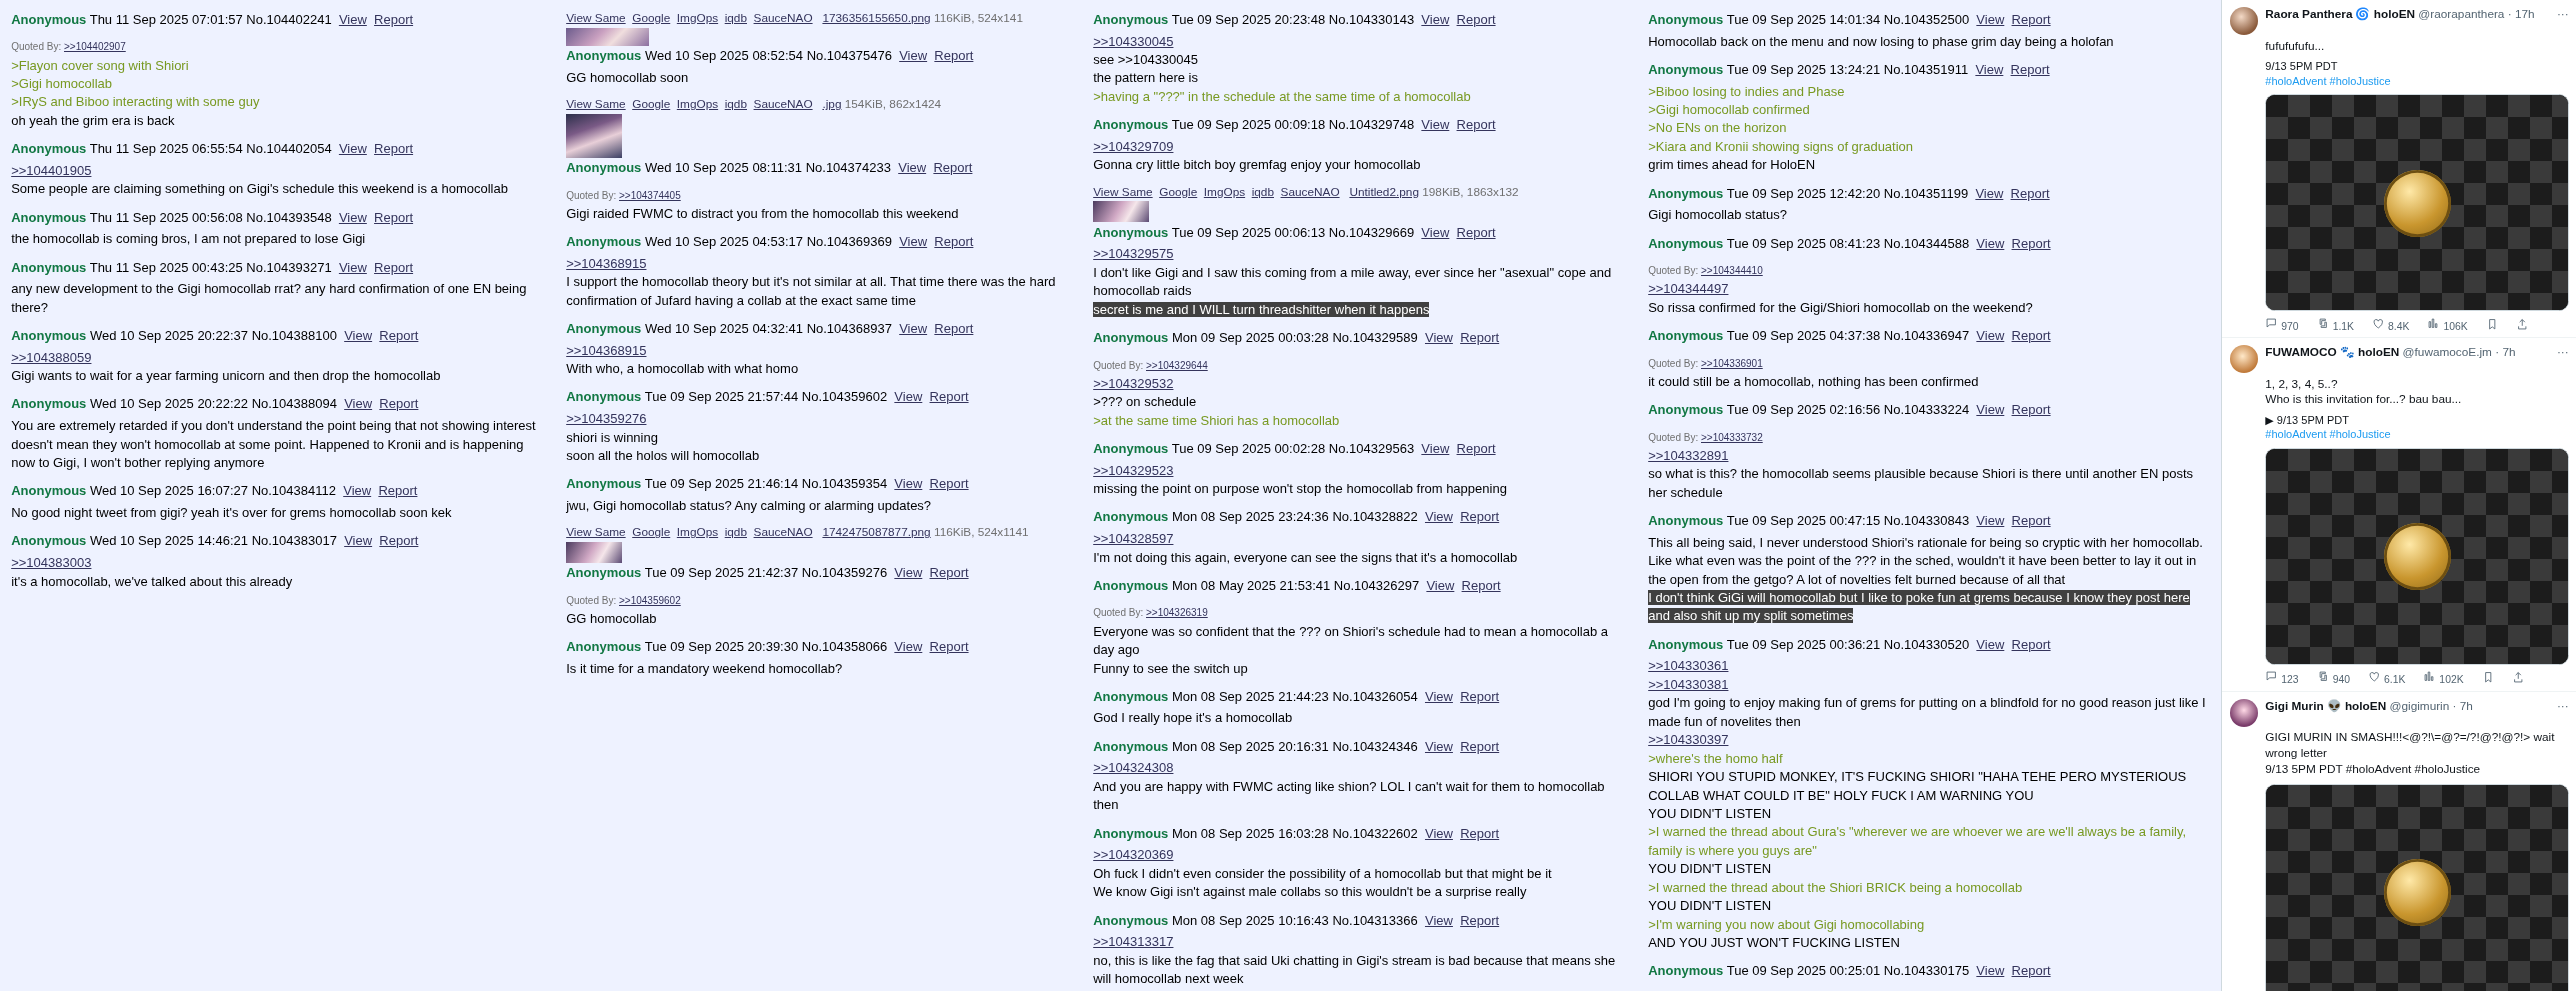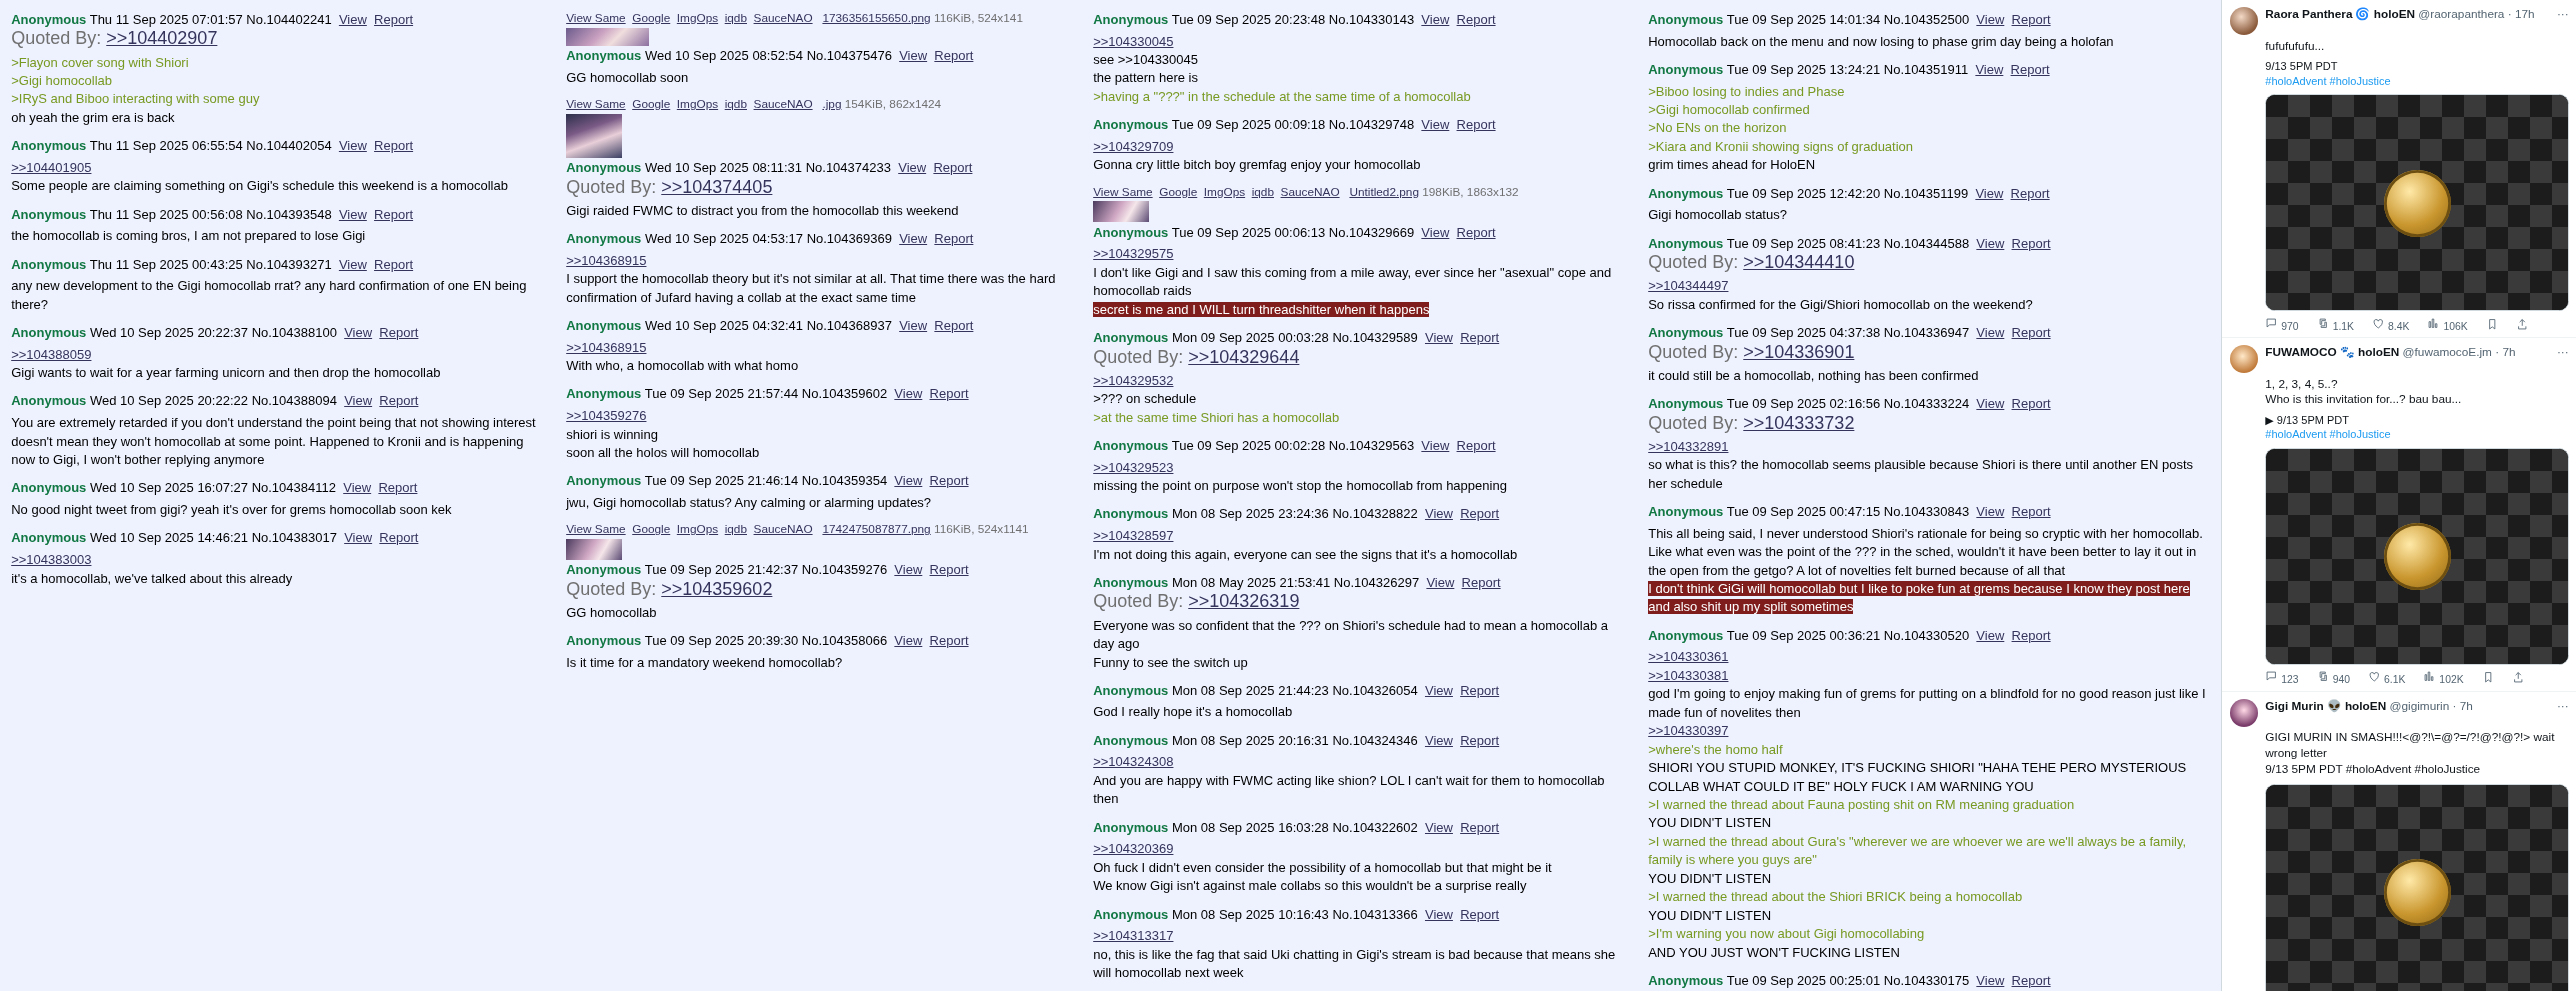--- a/index.html
+++ b/index.html
@@ -12,22 +12,22 @@
   .c4{width:583px;background:#eef2ff;}
   .post{padding:2.8px 4.2px 7px 4.2px;}
   .hdr{line-height:1.35;white-space:nowrap;}
   .name{font-weight:bold;color:#117743;}
   .date{color:#000;}
   .pno{color:#000;}
   .lnk{color:#34345c;text-decoration:underline;cursor:pointer;}
   .body{margin-top:4.2px;line-height:1.42;word-wrap:break-word;}
   .quote{color:#789922;}
   .backlink{color:#34345c;text-decoration:underline;}
-  .qb{color:#707070;font-size:18px;margin-top:0;}
-  .hl{background:#7f1d1d;color:#fff;}
+  .qb{color:#707070;font-size:10px;margin-top:13px;}
+  .hl{background:#404040;color:#fff;}
   .filebar{color:#707070;font-size:11.8px;margin-bottom:1.4px;white-space:nowrap;}
   .filebar .lnk{color:#34345c;}
   .fileimg{display:inline-block;vertical-align:top;margin:1.4px 5.6px 1.4px 0;}
   .thumbsmall{width:83px;height:18px;background:linear-gradient(135deg,#6b5b8c,#c9a0c0 40%,#f0dede 60%,#8b6fa0);display:block;border:0;}
   .thumbtall{width:56px;height:44px;background:linear-gradient(160deg,#2b2f4a,#7a5a86 35%,#e8cfd8 60%,#3b3f63);display:block;}
   .thumbwide{width:56px;height:21px;background:linear-gradient(120deg,#4a3a5e,#d0a8c4 45%,#f5e6ea 65%,#5b4a73);display:block;}
 
   
   .feed{position:absolute;left:2221px;top:0;width:355px;height:992px;background:#fff;border-left:0.7px solid #cfd9de;overflow:hidden;}
   .tweet{padding:7px 8.3px 4.2px 8.3px;border-bottom:0.7px solid #eff3f4;}
@@ -529,21 +529,20 @@
       &nbsp;<span class="lnk">View</span>
       &nbsp;<span class="lnk">Report</span>
     </div>
         <div class="body">
           <div><span class="backlink">&gt;&gt;104330361</span></div>
           <div><span class="backlink">&gt;&gt;104330381</span></div>
           <div>god I'm going to enjoy making fun of grems for putting on a blindfold for no good reason just like I made fun of novelites then</div>
           <div><span class="backlink">&gt;&gt;104330397</span></div>
           <div class="quote">&gt;where's the homo half</div>
           <div>SHIORI YOU STUPID MONKEY, IT'S FUCKING SHIORI "HAHA TEHE PERO MYSTERIOUS COLLAB WHAT COULD IT BE" HOLY FUCK I AM WARNING YOU</div>
-          <div class="quote">&gt;I warned the thread about Fauna posting shit on RM meaning graduation</div>
           <div>YOU DIDN'T LISTEN</div>
           <div class="quote">&gt;I warned the thread about Gura's "wherever we are whoever we are we'll always be a family, family is where you guys are"</div>
           <div>YOU DIDN'T LISTEN</div>
           <div class="quote">&gt;I warned the thread about the Shiori BRICK being a homocollab</div>
           <div>YOU DIDN'T LISTEN</div>
           <div class="quote">&gt;I'm warning you now about Gigi homocollabing</div>
           <div>AND YOU JUST WON'T FUCKING LISTEN</div>
         </div>
       </div>
       <div class="post">

